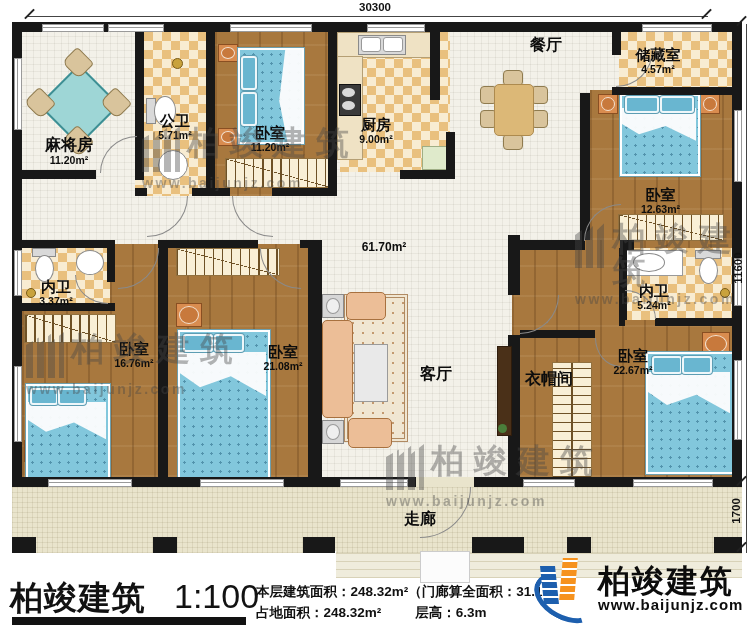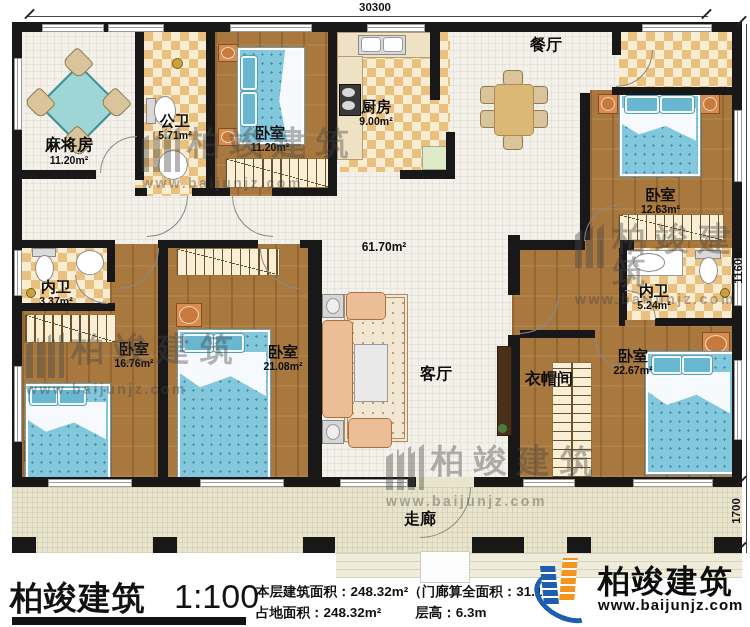--- a/index.html
+++ b/index.html
@@ -264,26 +264,30 @@
     <div class="rarea">11.20m²</div>
   </div>
   <div class="rlabel" style="left:143px;top:112px;width:64px;">
     <div class="rname">公卫</div>
     <div class="rarea">5.71m²</div>
   </div>
   <div class="rlabel" style="left:232px;top:124px;width:76px;">
     <div class="rname">卧室</div>
     <div class="rarea">11.20m²</div>
   </div>
-  <div class="rlabel" style="left:338px;top:98px;width:76px;">
+  <div class="rlabel" style="left:338px;top:116px;width:76px;">
     <div class="rname">厨房</div>
     <div class="rarea">9.00m²</div>
   </div>
   <div class="rlabel" style="left:512px;top:36px;width:68px;">
     <div class="rname rname-lg">餐厅</div>
+  </div>
+  <div class="rlabel" style="left:608px;top:46px;width:100px;">
+    <div class="rname">储藏室</div>
+    <div class="rarea">4.57m²</div>
   </div>
   <div class="rlabel" style="left:618px;top:186px;width:85px;">
     <div class="rname">卧室</div>
     <div class="rarea">12.63m²</div>
   </div>
   <div class="rlabel" style="left:24px;top:278px;width:64px;">
     <div class="rname">内卫</div>
     <div class="rarea">3.37m²</div>
   </div>
   <div class="rlabel" style="left:98px;top:340px;width:72px;">

